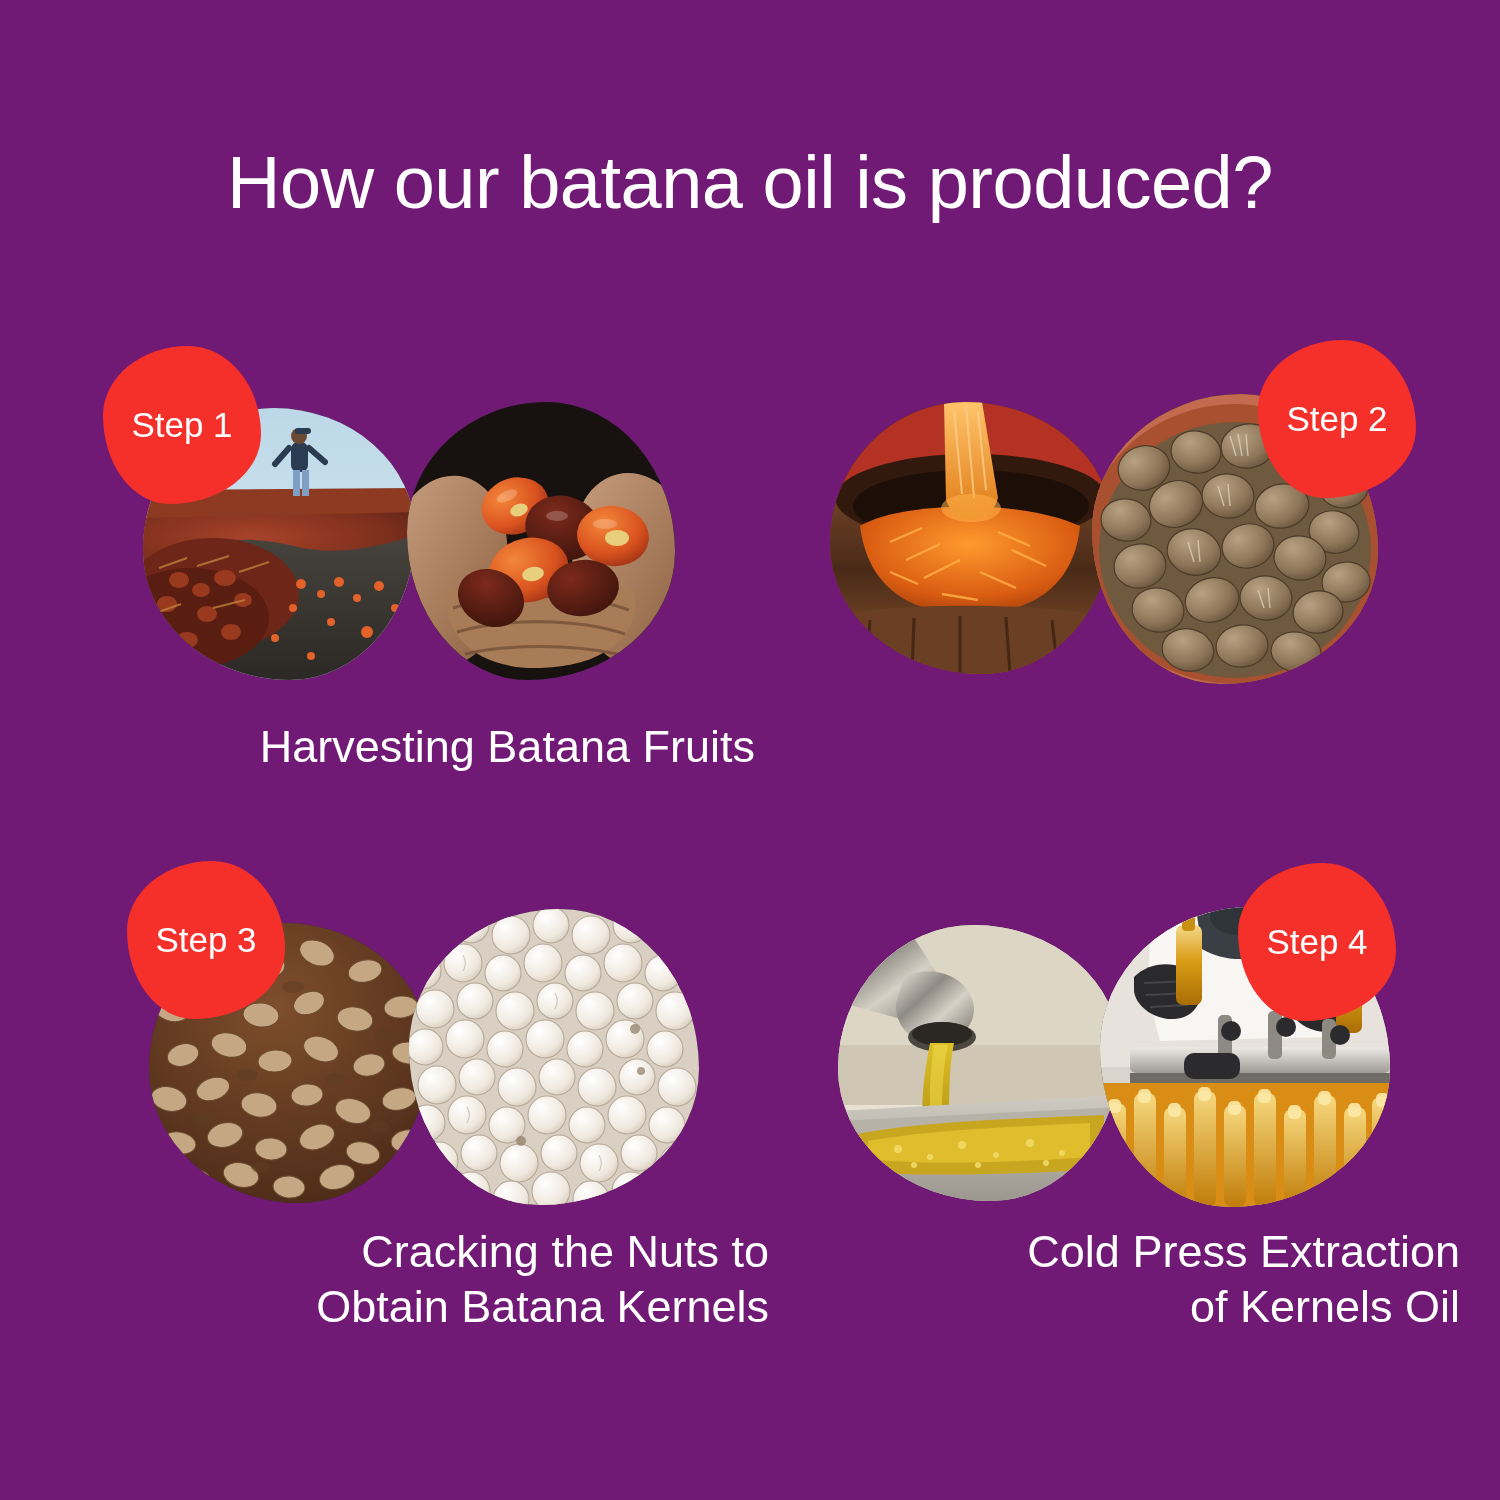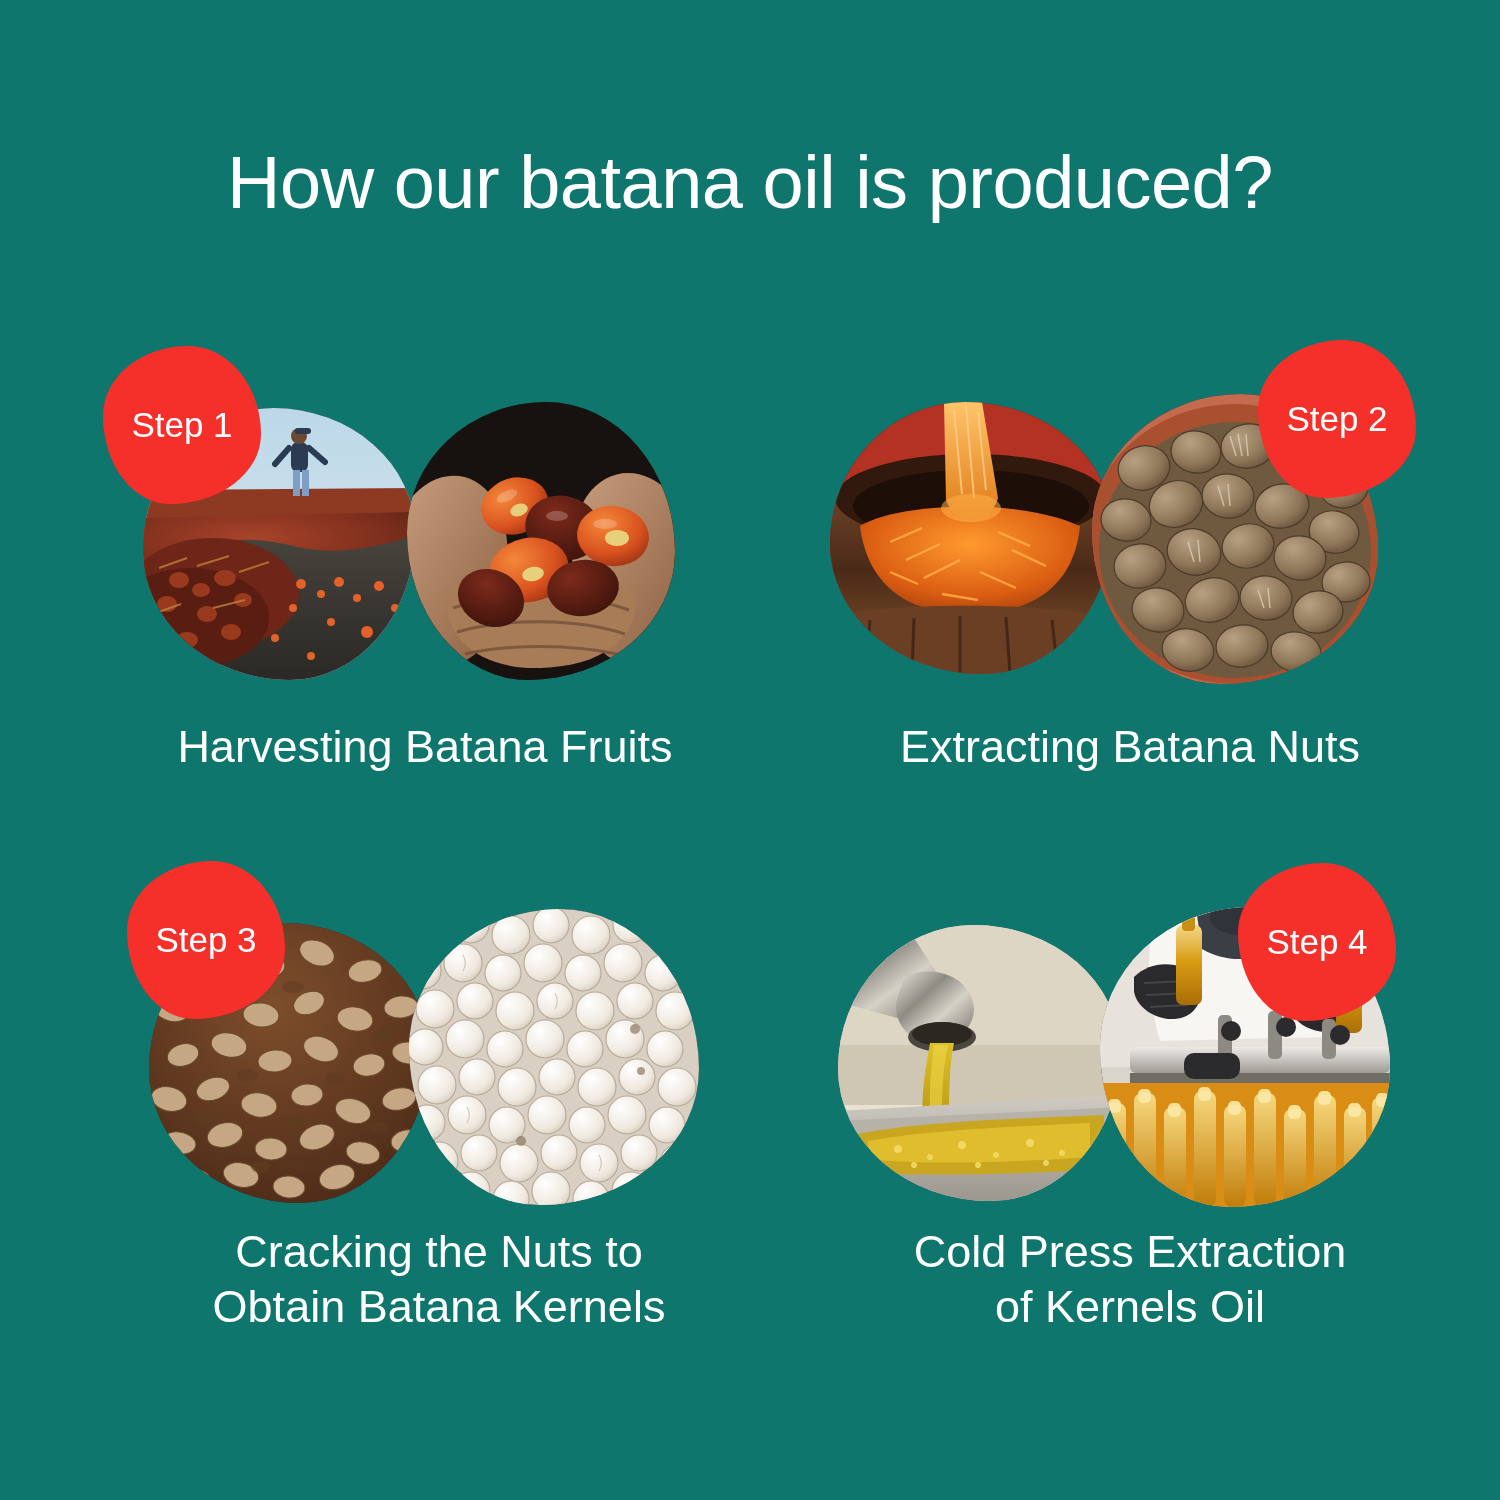--- a/index.html
+++ b/index.html
@@ -107,35 +107,35 @@
   .badge.pos-right { left:458px; top:10px; }
   .step[data-pos="bl"] .badge.pos-left { left:18px; top:16px; }
   .step[data-pos="br"] .badge.pos-right{ left:438px; top:18px; }
 
   
   .caption {
     position:absolute;
     left:0;
     top:390px;
     width:660px;
-    text-align:center;
+    text-align:right;
     color:#ffffff;
     font-size:45px;
     line-height:1.22;
     font-weight:400;
     font-family:"Liberation Sans", sans-serif;
   }
   .caption .ln { display:block; }
   .step[data-pos="bl"] .caption,
   .step[data-pos="br"] .caption { top:380px; }
 </style>
 </head>
 <body>
 
-<div id="stage" style="background: #0f766e;">
+<div id="stage" style="background: #701a75;">
 
   <h1 id="page-title">How our batana oil is produced?</h1>
 
   <div class="step" data-pos="tl">
     <div class="media">
 
       <div class="blob blob-a img-left">
         <svg viewBox="0 0 272 272" preserveAspectRatio="xMidYMid slice">
           <defs>
             <linearGradient id="s1skyA" x1="0" y1="0" x2="0" y2="1">
@@ -359,23 +359,20 @@
           </g>
         </svg>
       </div>
 
       <div class="badge pos-right">
         <div class="badge-shape" style="background: rgb(245, 48, 43);"></div>
         <div class="badge-label">Step 2</div>
       </div>
     </div>
 
-    <div class="caption">
-      <span class="ln">Extracting Batana Nuts</span>
-    </div>
   </div>
 
   <div class="step" data-pos="bl">
     <div class="media">
 
       <div class="blob blob-a img-left">
         <svg viewBox="0 0 280 280" preserveAspectRatio="xMidYMid slice">
           <defs>
             <radialGradient id="s3bg" cx="0.45" cy="0.3" r="0.9">
               <stop offset="0" stop-color="#7e4e2c"></stop>

